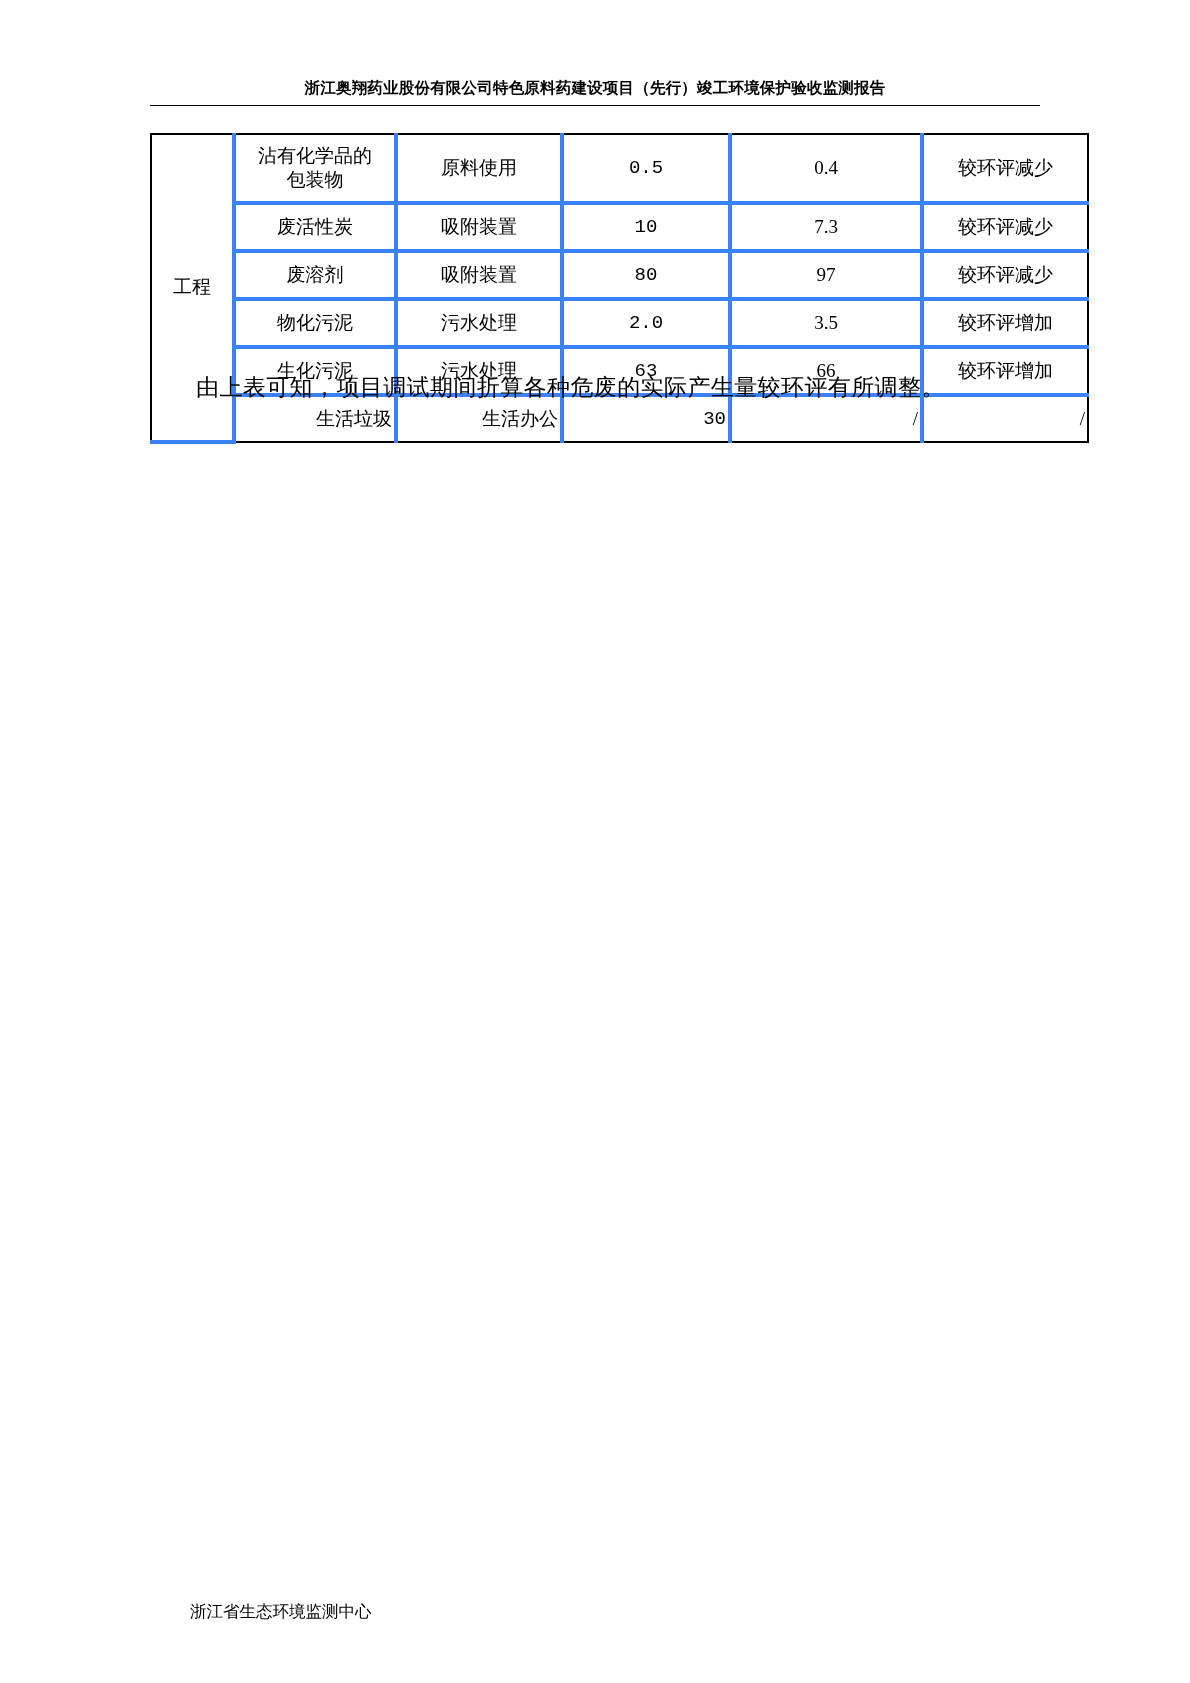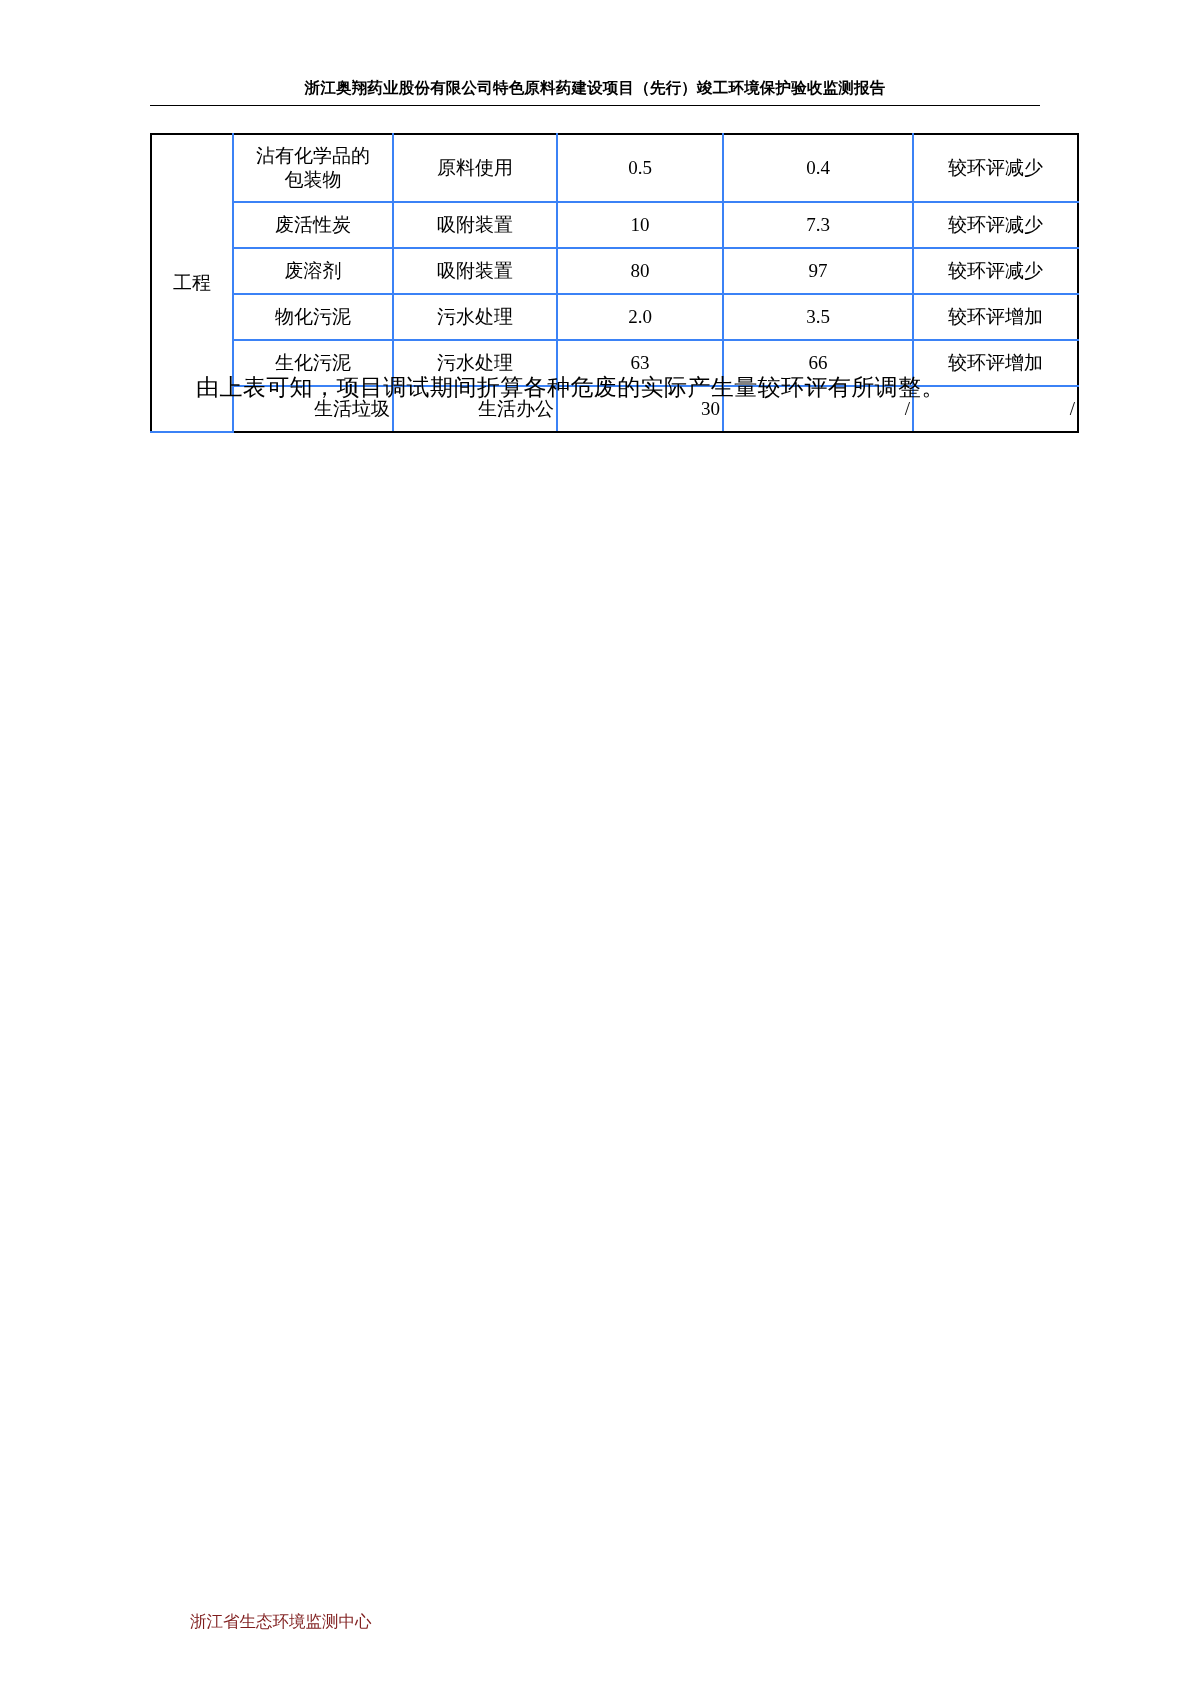--- a/index.html
+++ b/index.html
@@ -47,39 +47,39 @@
     top: 133px;
     left: 150px;
     width: 891px;
   }
   table.data {
     border-collapse: collapse;
     width: 891px;
     table-layout: fixed;
   }
   table.data td {
-    border: 2px solid #3b82f6;
+    border: 4px solid #3b82f6;
     text-align: center;
     vertical-align: middle;
     font-size: 19px;
     font-family: "Liberation Serif", "DejaVu Serif", serif;
     padding: 3px 2px;
     line-height: 1.28;
   }
   table.data tr.first td {
     border-top: 2.5px solid #000;
   }
   table.data tr.last td {
     border-bottom: 2.5px solid #000;
     text-align: right;
   }
   table.data td.col0 { width: 76px; border-left: 2.5px solid #000; }
   table.data td.col1 { width: 154px; margin-top: 21px; }
   table.data td.col2 { width: 158px; }
-  table.data td.col3 { width: 160px; }
+  table.data td.col3 { width: 160px; font-family: Liberation Mono, monospace; }
   table.data td.col4 { width: 184px; }
   table.data td.col5 { width: 159px; border-right: 2.5px solid #000; }
 
   td.r1 { height: 60px; }
   td.rn { height: 38px; }
 
   
   .para {
     position: absolute;
     top: 360px;
@@ -96,24 +96,24 @@
   .footer {
     position: absolute;
     bottom: 62px;
     left: 150px;
     width: 890px;
     height: 24px;
   }
   .footer-left {
     position: absolute;
     left: 40px;
-    top: 14px;
+    top: 4px;
     font-family: "Liberation Sans", "DejaVu Sans", sans-serif;
     font-size: 16.5px;
-    color: #7f1d1d;
+    color: #000000;
   }
   .footer-page {
     position: absolute;
     left: 0;
     right: 0;
     top: 0;
     text-align: center;
     font-size: 17px;
   }
 </style>

